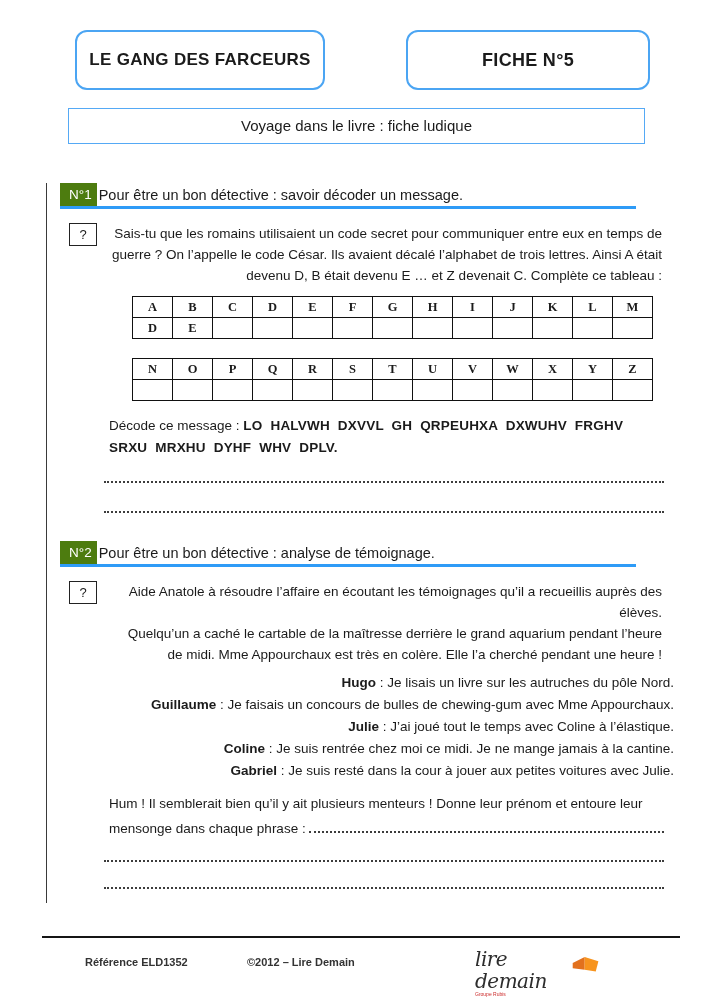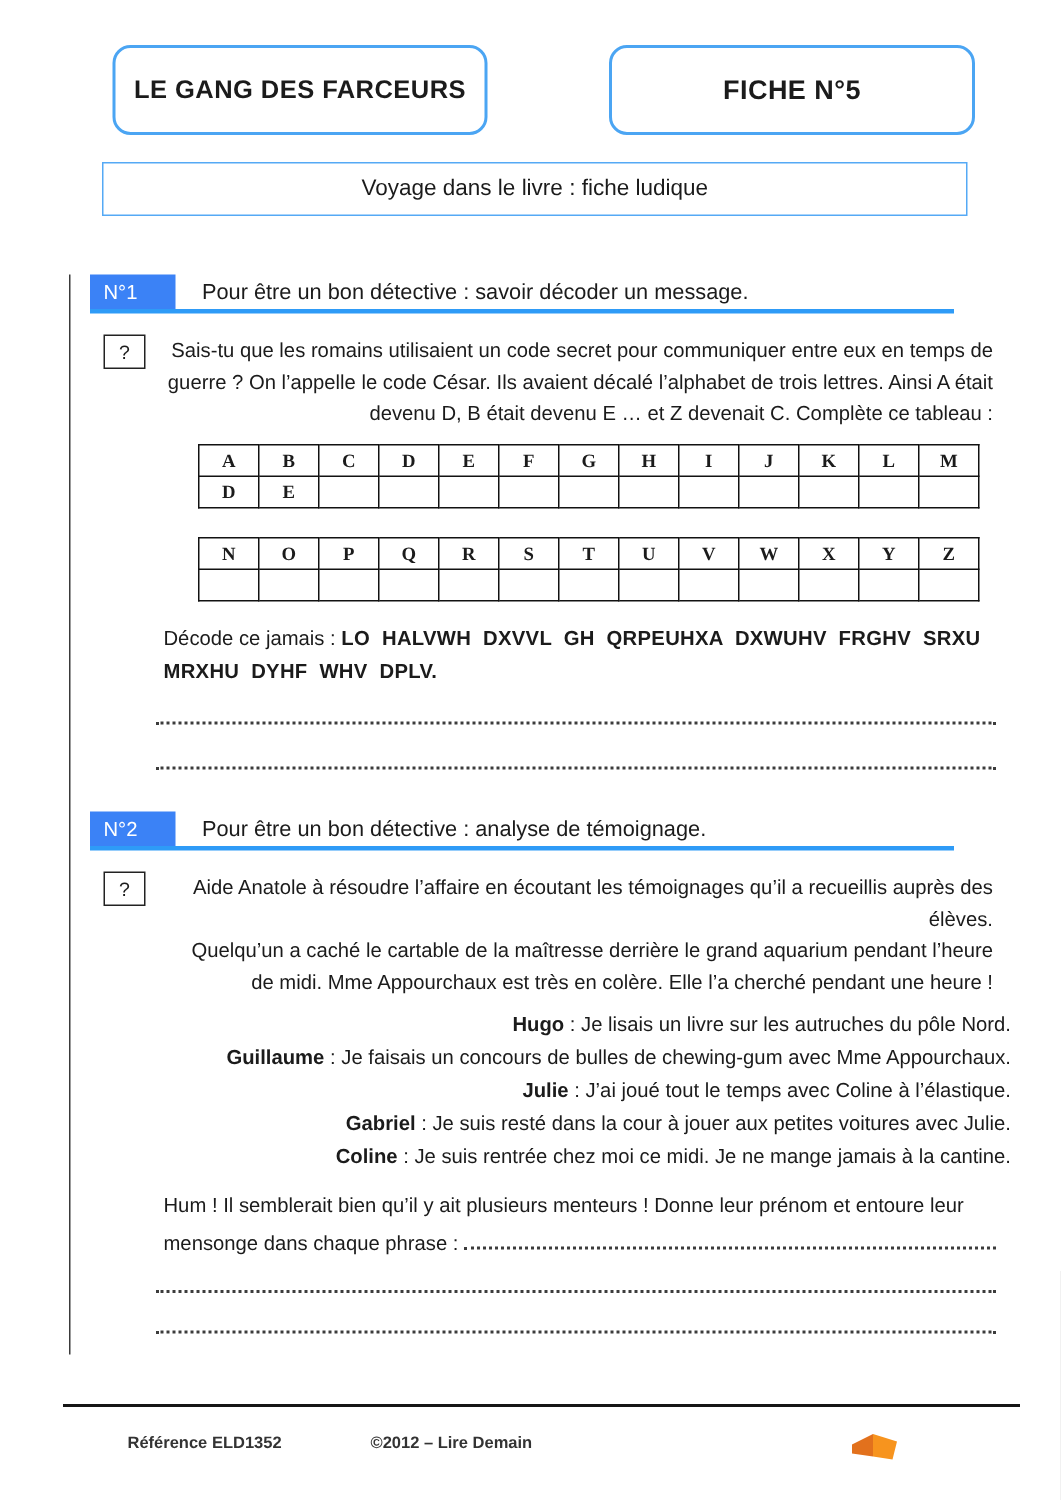--- a/index.html
+++ b/index.html
@@ -29,23 +29,23 @@
   .id-row .lbl { margin-right:4px; }
   
   .title-box {
     margin:18px 62px 0 68px; border:1.6px solid #55A9F5;
     text-align:center; padding:8px 0 9px 0; font-size:15px;
   }
   
   .content { margin:39px 45px 0 46px; border-left:1.6px solid #3a3a3a; padding:0 0 14px 13px; }
   .sec-head { display:flex; align-items:stretch; width:576px; border-bottom:3.5px solid #2E9BF7; }
   .badge {
-    background:#3b82f6; color:#fff; font-size:13.5px; padding:4px 25px 3px 9px; white-space:nowrap;
-  }
-  .sec-label { padding:4px 0 3px 18px; font-size:14.5px; }
+    background:#4d7c0f; color:#fff; font-size:13.5px; padding:4px 5px 3px 9px; white-space:nowrap;
+  }
+  .sec-label { padding:4px 0 3px 2px; font-size:14.5px; }
   .q-row { display:flex; margin-top:14px; }
   .qbox {
     width:28px; height:23px; border:1.7px solid #222; margin-left:9px; margin-right:13px;
     display:flex; align-items:center; justify-content:center; font-size:13px; flex:none;
   }
   .q-text { width:560px; font-size:13.5px; line-height:21px; }
   .q-text p { margin:0;text-align:right; }
   
   table.cipher { border-collapse:collapse; margin:10px 0 0 72px; }
   table.cipher td {
@@ -176,21 +176,21 @@
         <td></td>
         <td></td>
         <td></td>
         <td></td>
         <td></td>
         <td></td>
       </tr>
     </tbody>
       </table>
 
-    <p class="decode"><span>Décode ce jamais : </span><b>LO HALVWH DXVVL GH QRPEUHXA DXWUHV FRGHV SRXU MRXHU DYHF WHV DPLV.</b></p>
+    <p class="decode"><span>Décode ce message : </span><b>LO HALVWH DXVVL GH QRPEUHXA DXWUHV FRGHV SRXU MRXHU DYHF WHV DPLV.</b></p>
 
     <div class="dotline dl-1"></div>
     <div class="dotline dl-2"></div>
 
     <div class="sec-head sec2">
       <span class="badge">N°2</span>
       <span class="sec-label">Pour être un bon détective : analyse de témoignage.</span>
     </div>
 
     <div class="q-row">
@@ -200,37 +200,41 @@
       <div class="q-text">
         <p>Aide Anatole à résoudre l’affaire en écoutant les témoignages qu’il a recueillis auprès des élèves.</p>
         <p>Quelqu’un a caché le cartable de la maîtresse derrière le grand aquarium pendant l’heure de midi. Mme Appourchaux est très en colère. Elle l’a cherché pendant une heure !</p>
       </div>
     </div>
 
     <div class="testimonies">
       <div><span class="name">Hugo</span><span> : Je lisais un livre sur les autruches du pôle Nord.</span></div>
       <div><span class="name">Guillaume</span><span> : Je faisais un concours de bulles de chewing-gum avec Mme Appourchaux.</span></div>
       <div><span class="name">Julie</span><span> : J’ai joué tout le temps avec Coline à l’élastique.</span></div>
+      <div><span class="name">Coline</span><span> : Je suis rentrée chez moi ce midi. Je ne mange jamais à la cantine.</span></div>
       <div><span class="name">Gabriel</span><span> : Je suis resté dans la cour à jouer aux petites voitures avec Julie.</span></div>
-      <div><span class="name">Coline</span><span> : Je suis rentrée chez moi ce midi. Je ne mange jamais à la cantine.</span></div>
     </div>
 
     <p class="conclusion"><span>Hum ! Il semblerait bien qu’il y ait plusieurs menteurs ! Donne leur prénom et entoure leur mensonge dans chaque phrase : </span><span class="dotfill"></span></p>
 
     <div class="dotline dl-3"></div>
     <div class="dotline dl-4"></div>
 
   </div>
 
   <div class="footer-rule"></div>
   <div class="footer-row">
     <div class="f-left">Référence ELD1352</div>
     <div class="f-center">©2012 – Lire Demain</div>
     <div class="f-right">
       <div class="logo">
+        <div class="logo-textcol">
+          <span class="logo-text">lire demain</span>
+          <span class="logo-sub">Groupe Rubis</span>
+        </div>
         <svg class="logo-book" width="34" height="26" viewBox="0 0 34 26">
           <polygon points="2,13 16,6 16,21 2,19" fill="#E2711D"></polygon>
           <polygon points="16,6 32,11 29,23 16,21" fill="#F7941E"></polygon>
         </svg>
       </div>
     </div>
   </div>
 
 </div>
 

